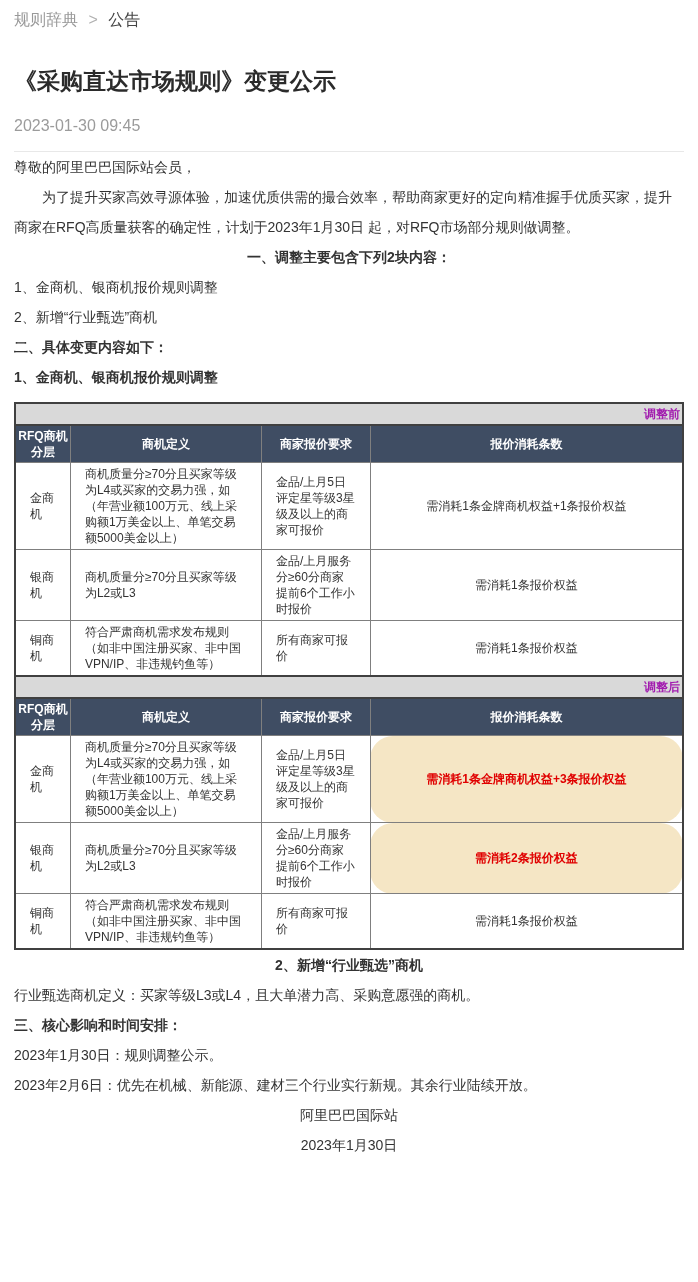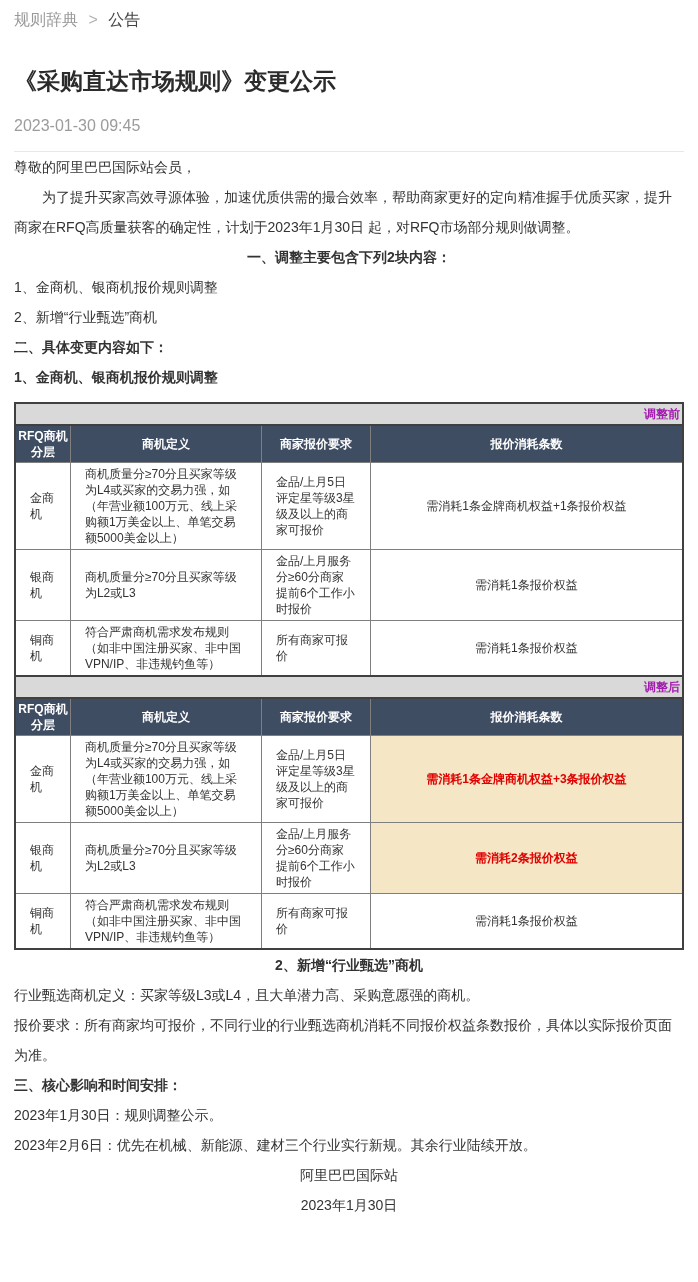--- a/index.html
+++ b/index.html
@@ -76,21 +76,21 @@
     padding: 2px;
   }
   tr.head-row th {
     background: #3f4d63;
     color: #fff;
     font-weight: bold;
     text-align: center;
     padding: 2px;
   }
   td.cell-tier { text-align: left; }
-  td.cell-cost { text-align: center; }
+  td.cell-cost { text-align: center; border-radius: 23px; }
   td.hl {
     background: #f5e6c5;
     color: #e00000;
     font-weight: bold;
   }
 </style>
 </head>
 <body>
 
 <div class="page">
@@ -177,21 +177,20 @@
           <td class="cell-tier">铜商机</td>
           <td>符合严肃商机需求发布规则（如非中国注册买家、非中国VPN/IP、非违规钓鱼等）</td>
           <td>所有商家可报价</td>
           <td class="cell-cost">需消耗1条报价权益</td>
         </tr>
       </tbody>
     </table>
 
     <p class="bold mt30">2、新增“行业甄选”商机</p>
     <p>行业甄选商机定义：买家等级L3或L4，且大单潜力高、采购意愿强的商机。</p>
-    <p>报价要求：所有商家均可报价，不同行业的行业甄选商机消耗不同报价权益条数报价，具体以实际报价页面为准。</p>
 
     <p class="bold mt36">三、核心影响和时间安排：</p>
     <p class="mt15">2023年1月30日：规则调整公示。</p>
     <p>2023年2月6日：优先在机械、新能源、建材三个行业实行新规。其余行业陆续开放。</p>
 
     <p class="right">阿里巴巴国际站</p>
     <p class="right mt6">2023年1月30日</p>
 
   </div>
 </div>

